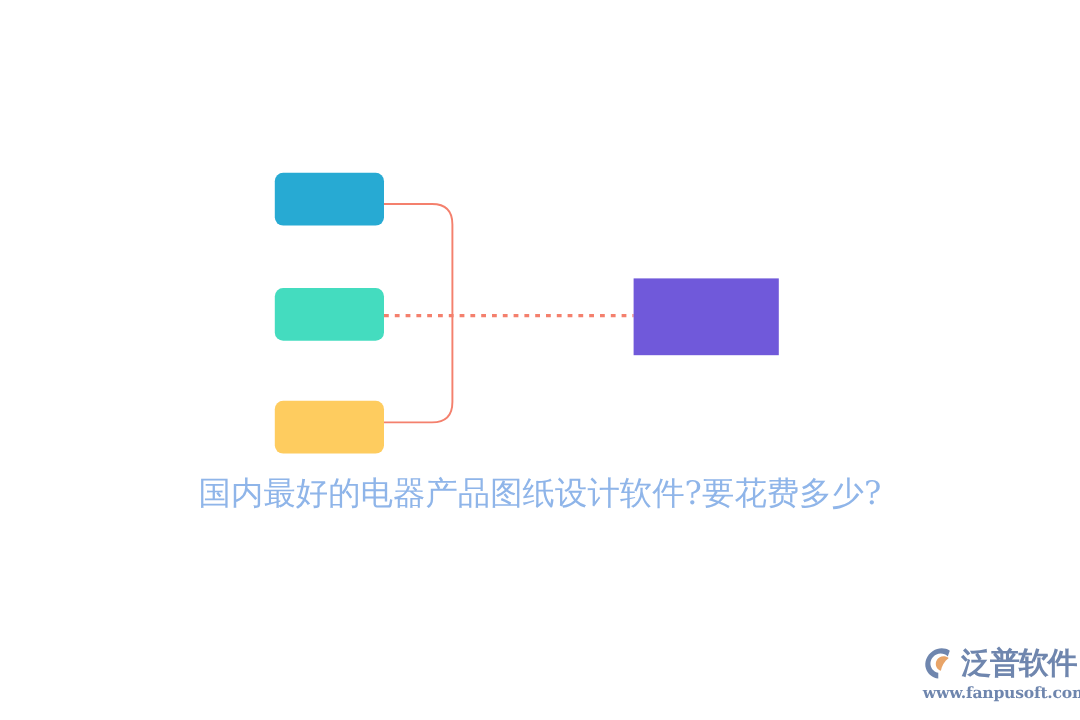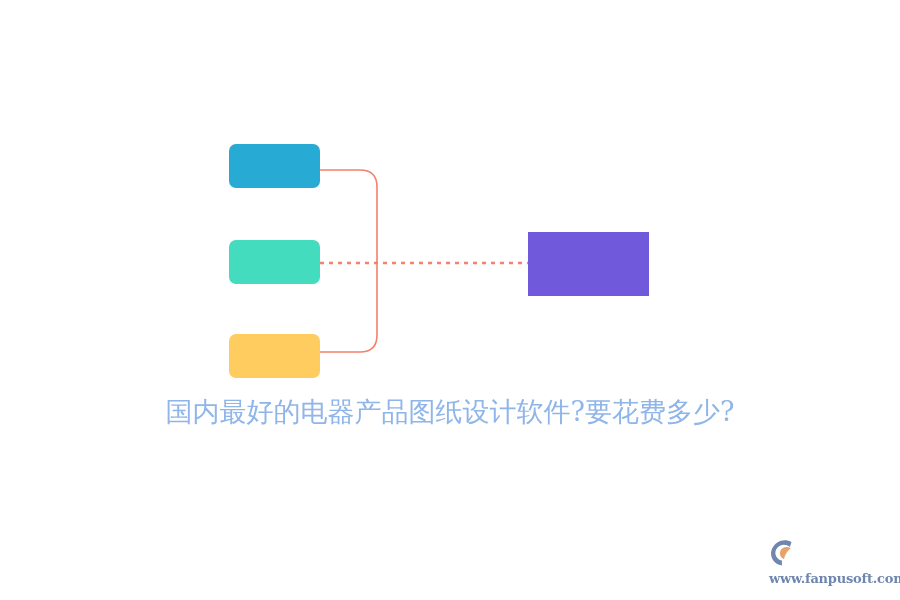--- a/index.html
+++ b/index.html
@@ -149,17 +149,18 @@
     <div id="logo-row">
       <svg id="logo-mark" viewBox="0 0 30 30" xmlns="http://www.w3.org/2000/svg">
 
         <path d="M23.5 4.2 C19.5 1.6 13.8 1.6 9.4 4.4 C4.2 7.7 2.0 13.8 3.6 19.0
                  C5.0 23.6 9.0 26.8 13.9 27.4 L13.9 22.6 C10.8 22.0 8.3 19.7 7.6 16.7
                  C6.7 12.9 8.8 9.0 12.4 7.4 C15.6 6.0 19.4 6.7 21.8 9.0 Z" fill="#6F86AE"></path>
 
         <path d="M22.6 10.4 C20.4 8.6 17.2 8.4 14.8 10.0 C12.2 11.7 11.2 14.9 12.3 17.6
                  C13.0 19.3 14.4 20.5 16.1 21.0 C16.6 17.4 18.9 13.2 22.6 10.4 Z" fill="#E8A468"></path>
       </svg>
+      <div id="logo-wordmark">泛普软件</div>
     </div>
     <div id="logo-url">www.fanpusoft.com</div>
   </div>
 
 </div>
 
 </body></html>

